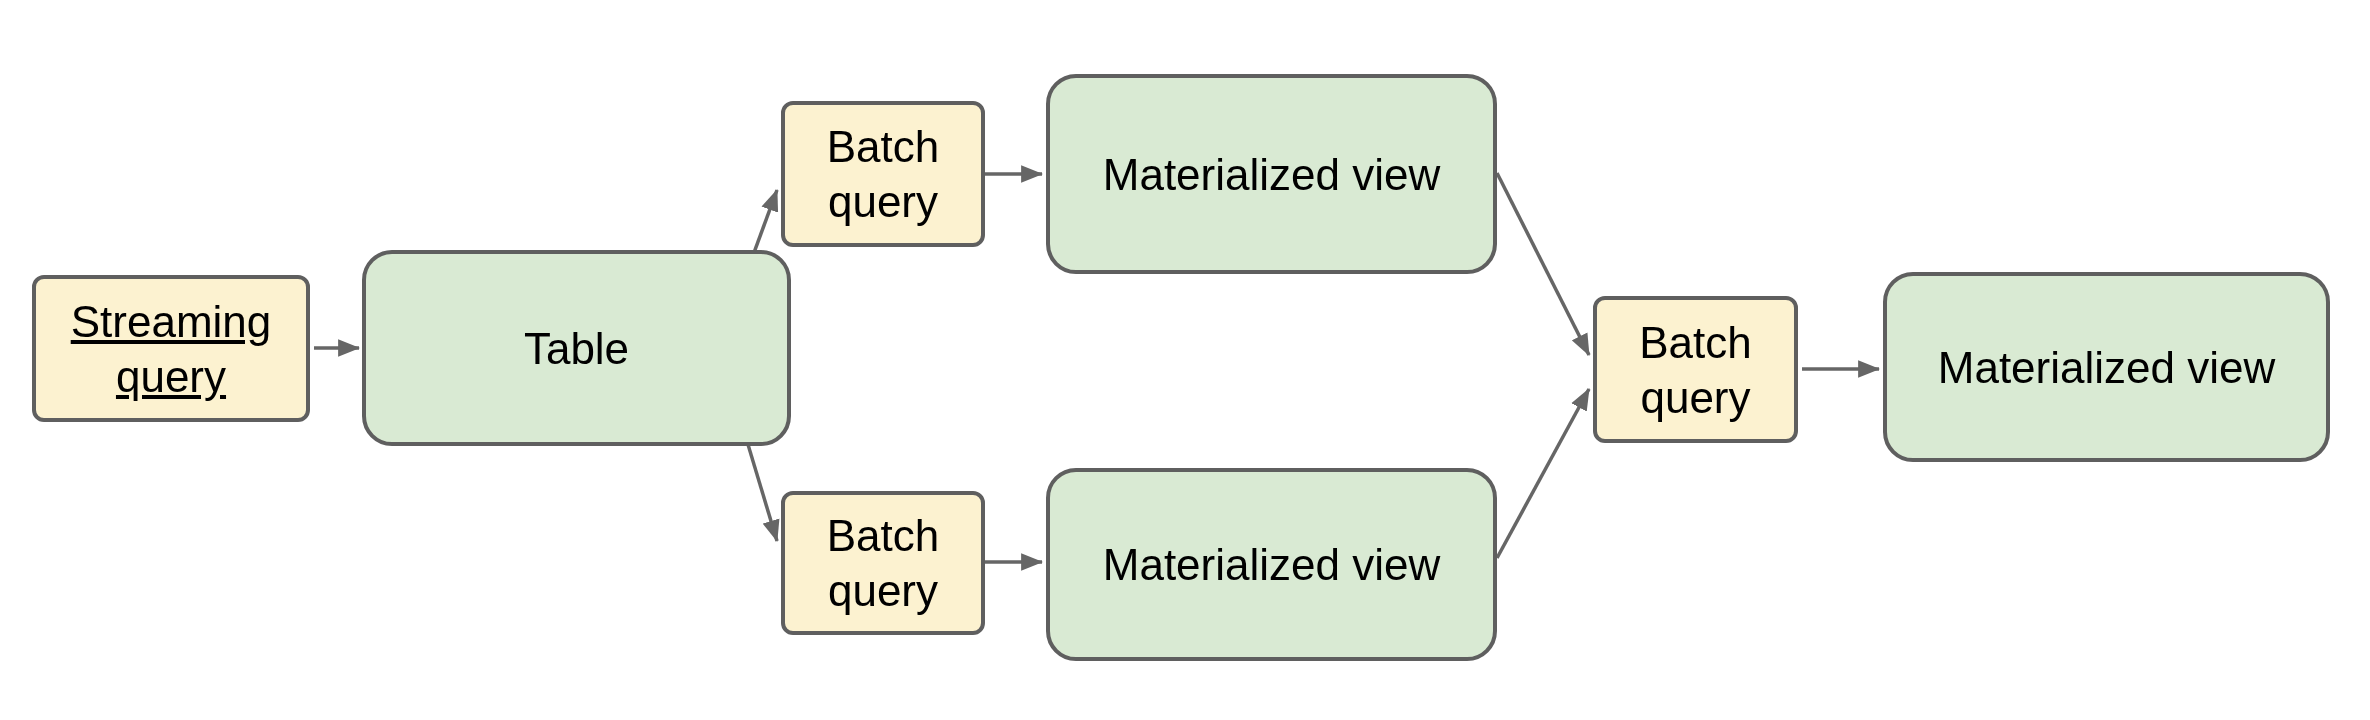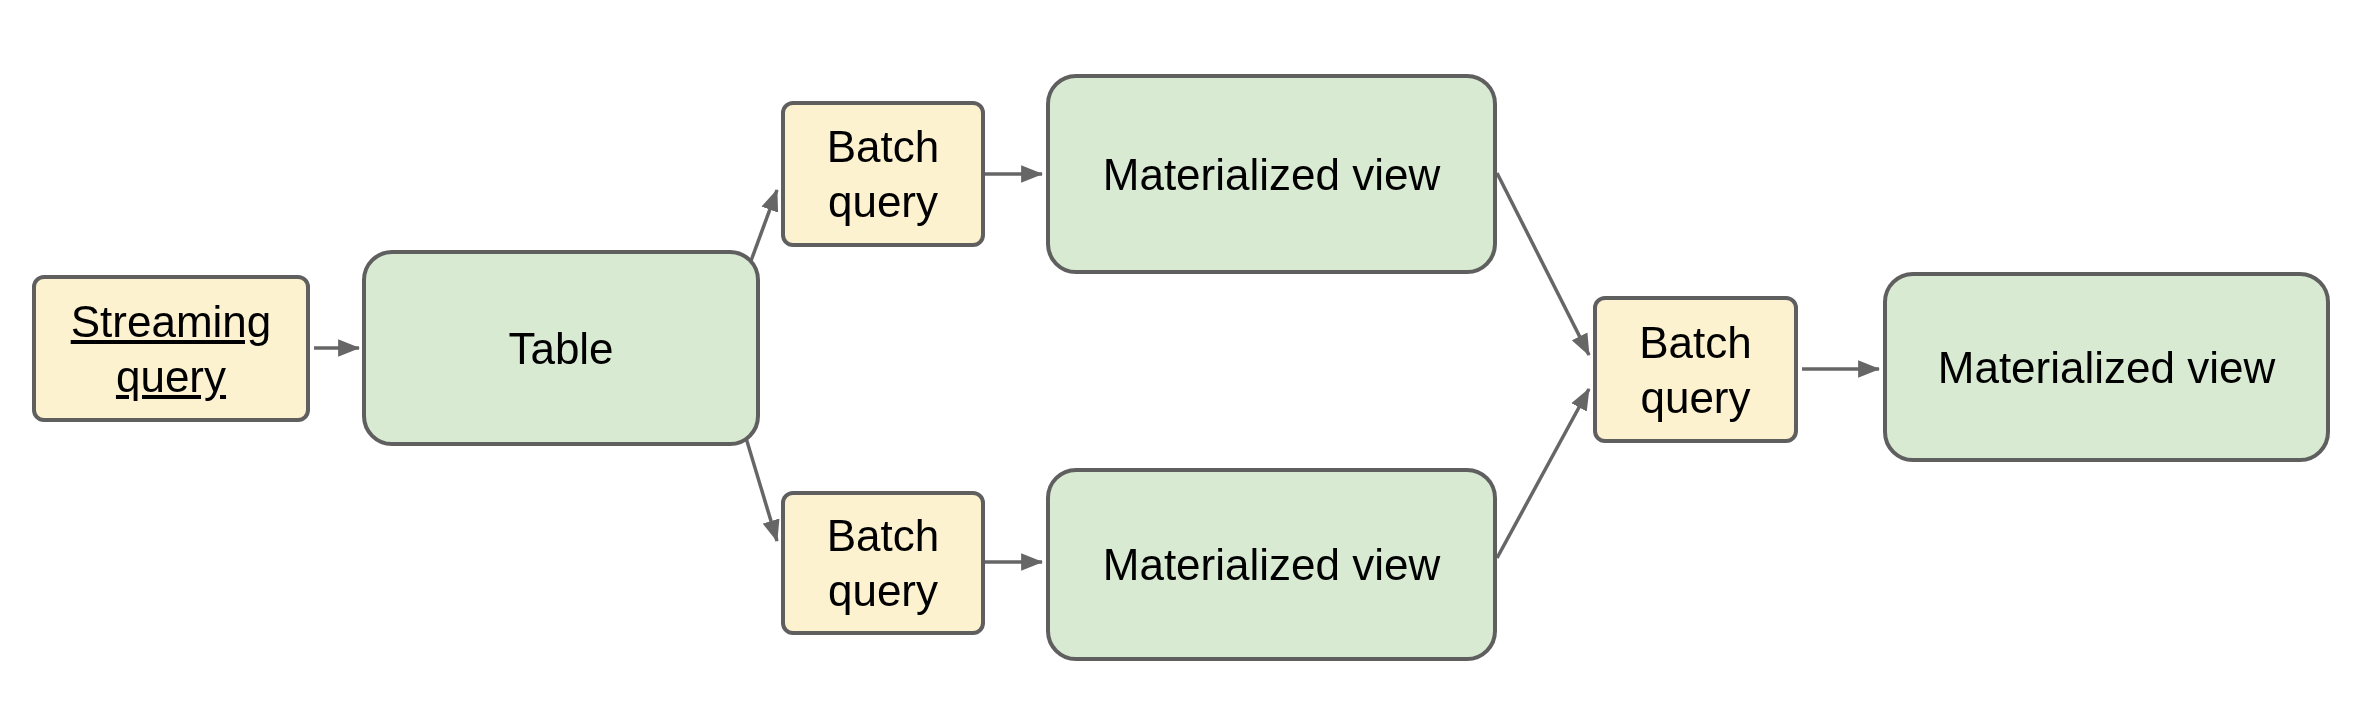--- a/index.html
+++ b/index.html
@@ -66,21 +66,21 @@
       <path d="M1497,173 L1589,355" marker-end="url(#ah)"></path>
       <path d="M1497,558 L1589,389" marker-end="url(#ah)"></path>
       <path d="M1802,369 L1879,369" marker-end="url(#ah)"></path>
     </g>
   </svg>
 
   <div class="node rect" style="left:32px;top:275px;width:278px;height:147px;text-decoration:underline;">
     <span class="lbl">Streaming query</span>
   </div>
 
-  <div class="node rounded" style="left:362px;top:250px;width:398px;height:196px;">
+  <div class="node rounded" style="left:362px;top:250px;width:429px;height:196px;">
     <span class="lbl">Table</span>
   </div>
 
   <div class="node rect" style="left:781px;top:101px;width:204px;height:146px;">
     <span class="lbl">Batch query</span>
   </div>
 
   <div class="node rounded" style="left:1046px;top:74px;width:451px;height:200px;">
     <span class="lbl">Materialized view</span>
   </div>

